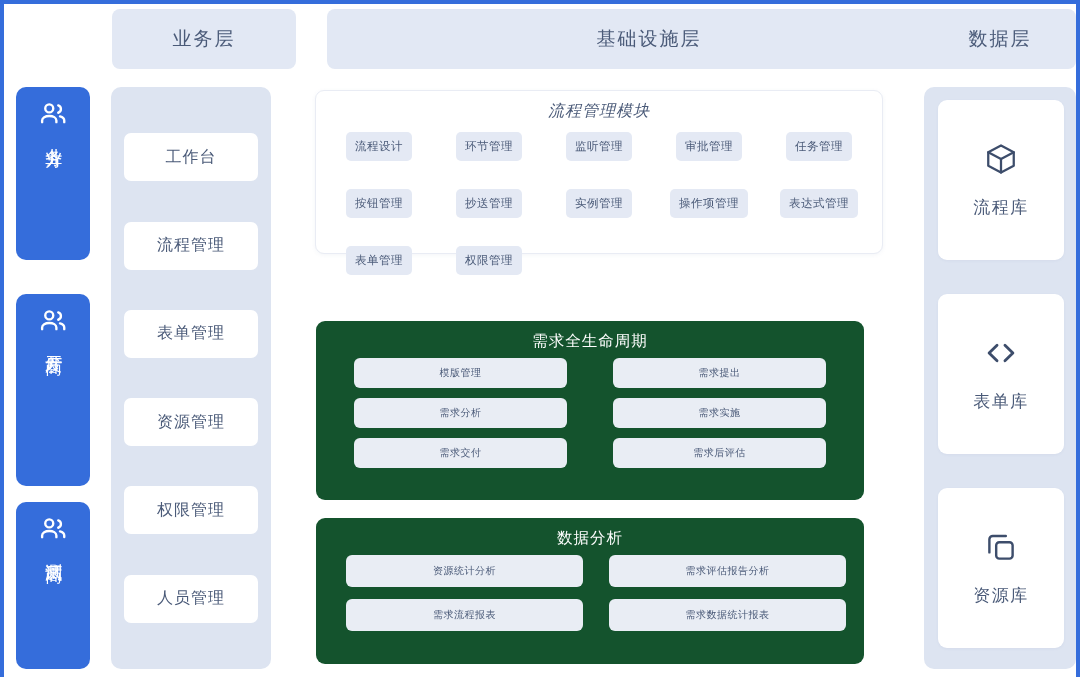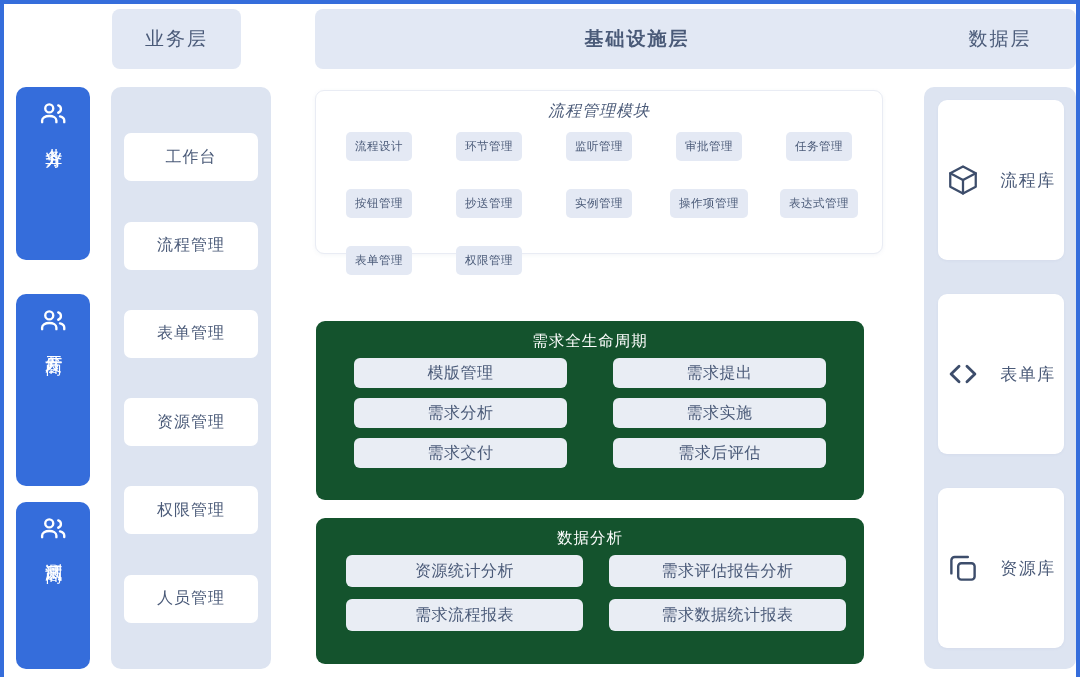--- a/index.html
+++ b/index.html
@@ -32,22 +32,22 @@
     background: #e2e8f4;
     border-radius: 8px;
     display: flex;
     align-items: center;
     justify-content: center;
     color: #4a5a78;
     font-size: 19px;
     letter-spacing: 2px;
     font-weight: 500;
   }
-  #hdr-business { left: 108px; width: 129px; }
-  #hdr-infra    { left: 311px; width: 644px; font-weight: bold; }
+  #hdr-business { left: 108px; width: 184px; }
+  #hdr-infra    { left: 323px; width: 644px; }
   #hdr-data     { left: 920px; width: 152px; }
 
   
   .role-card {
     position: absolute;
     left: 12px;
     width: 74px;
     background: #356ddb;
     border-radius: 10px;
     display: flex;
@@ -162,21 +162,21 @@
     padding: 6px 38px 0 38px;
   }
   .blue-chip {
     height: 30px;
     background: #e9edf4;
     border-radius: 6px;
     display: flex;
     align-items: center;
     justify-content: center;
     color: #4a5a78;
-    font-size: 16px;
+    font-size: 10px;
     letter-spacing: .5px;
   }
   #group-analytics .blue-grid { column-gap: 26px; row-gap: 12px; padding: 6px 18px 0 30px; }
   #group-analytics .blue-chip { height: 32px; }
 
   
   #data-panel {
     position: absolute;
     left: 920px; top: 83px;
     width: 152px; height: 582px;
@@ -190,21 +190,21 @@
     display: flex;
     flex-direction: column;
     justify-content: space-between;
     padding: 2px 0 10px 0;
   }
   .data-card {
     height: 160px;
     background: #ffffff;
     border-radius: 9px;
     display: flex;
-    flex-direction: row;
+    flex-direction: column;
     align-items: center;
     justify-content: center;
     gap: 20px;
     box-shadow: 0 1px 3px rgba(90,110,160,.06);
   }
   .data-icon { width: 34px; height: 34px; display: block; color: #3d4d6b; }
   .data-label {
     color: #4a5a78;
     font-size: 17px;
     letter-spacing: 1.5px;

